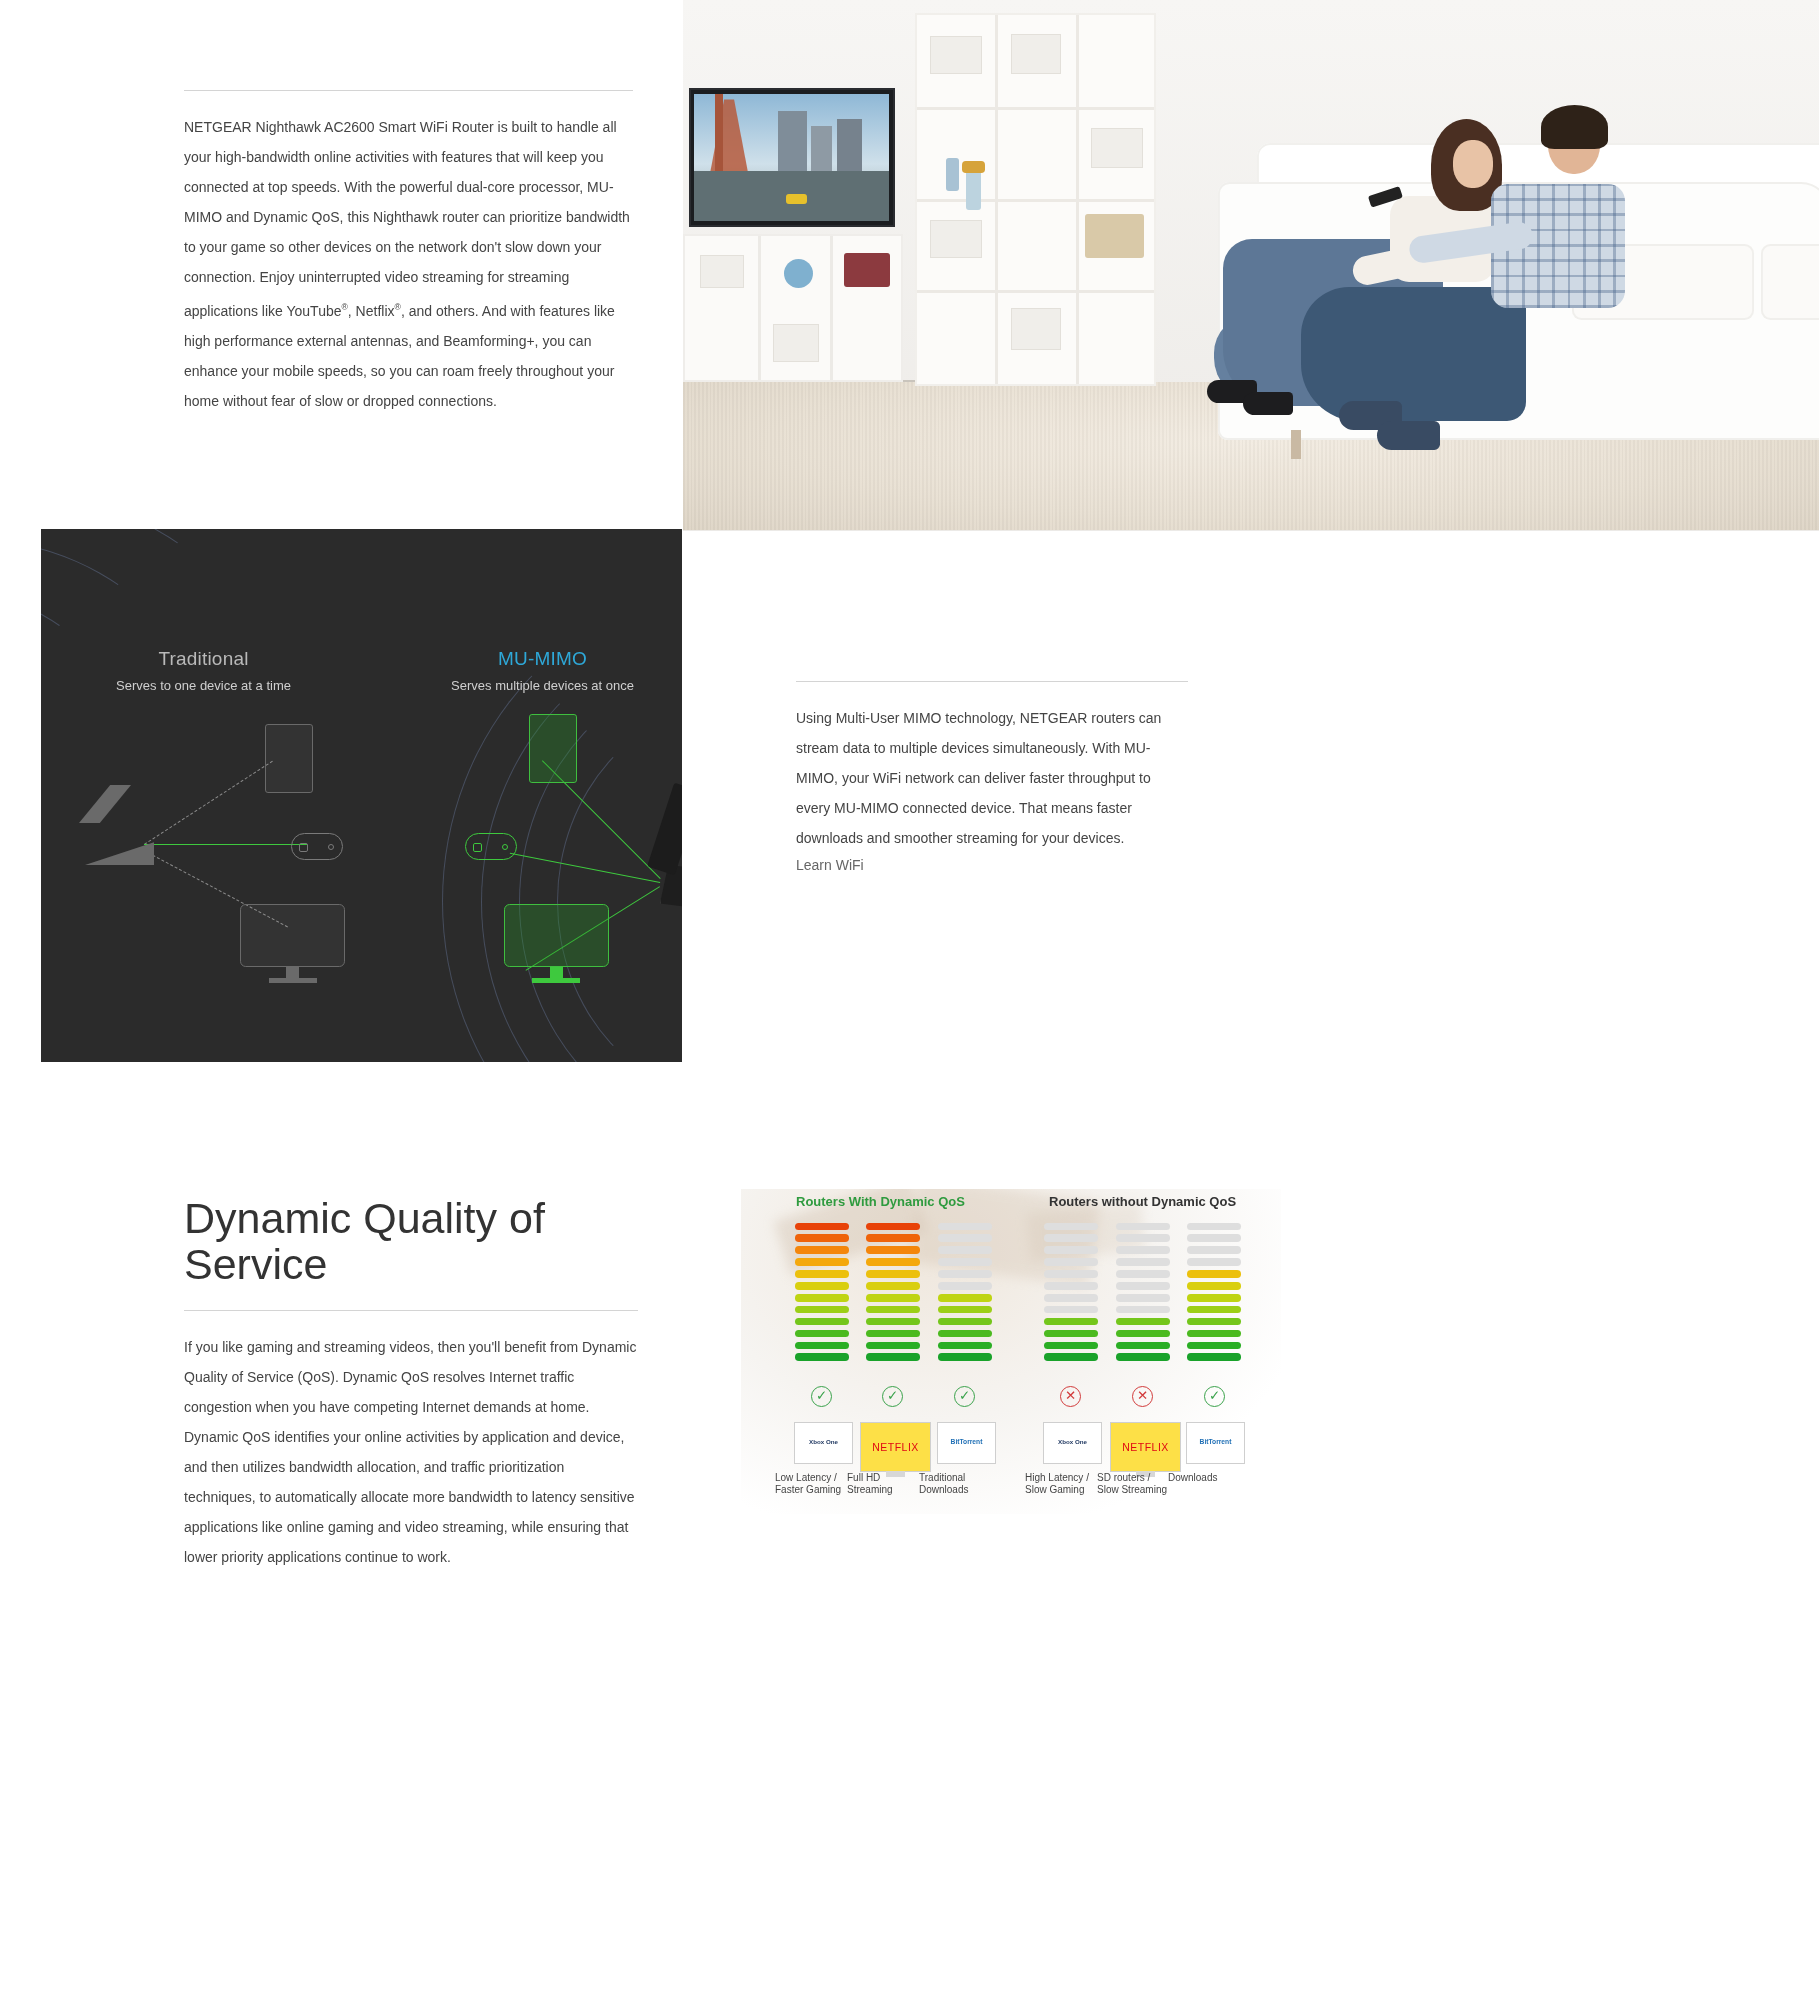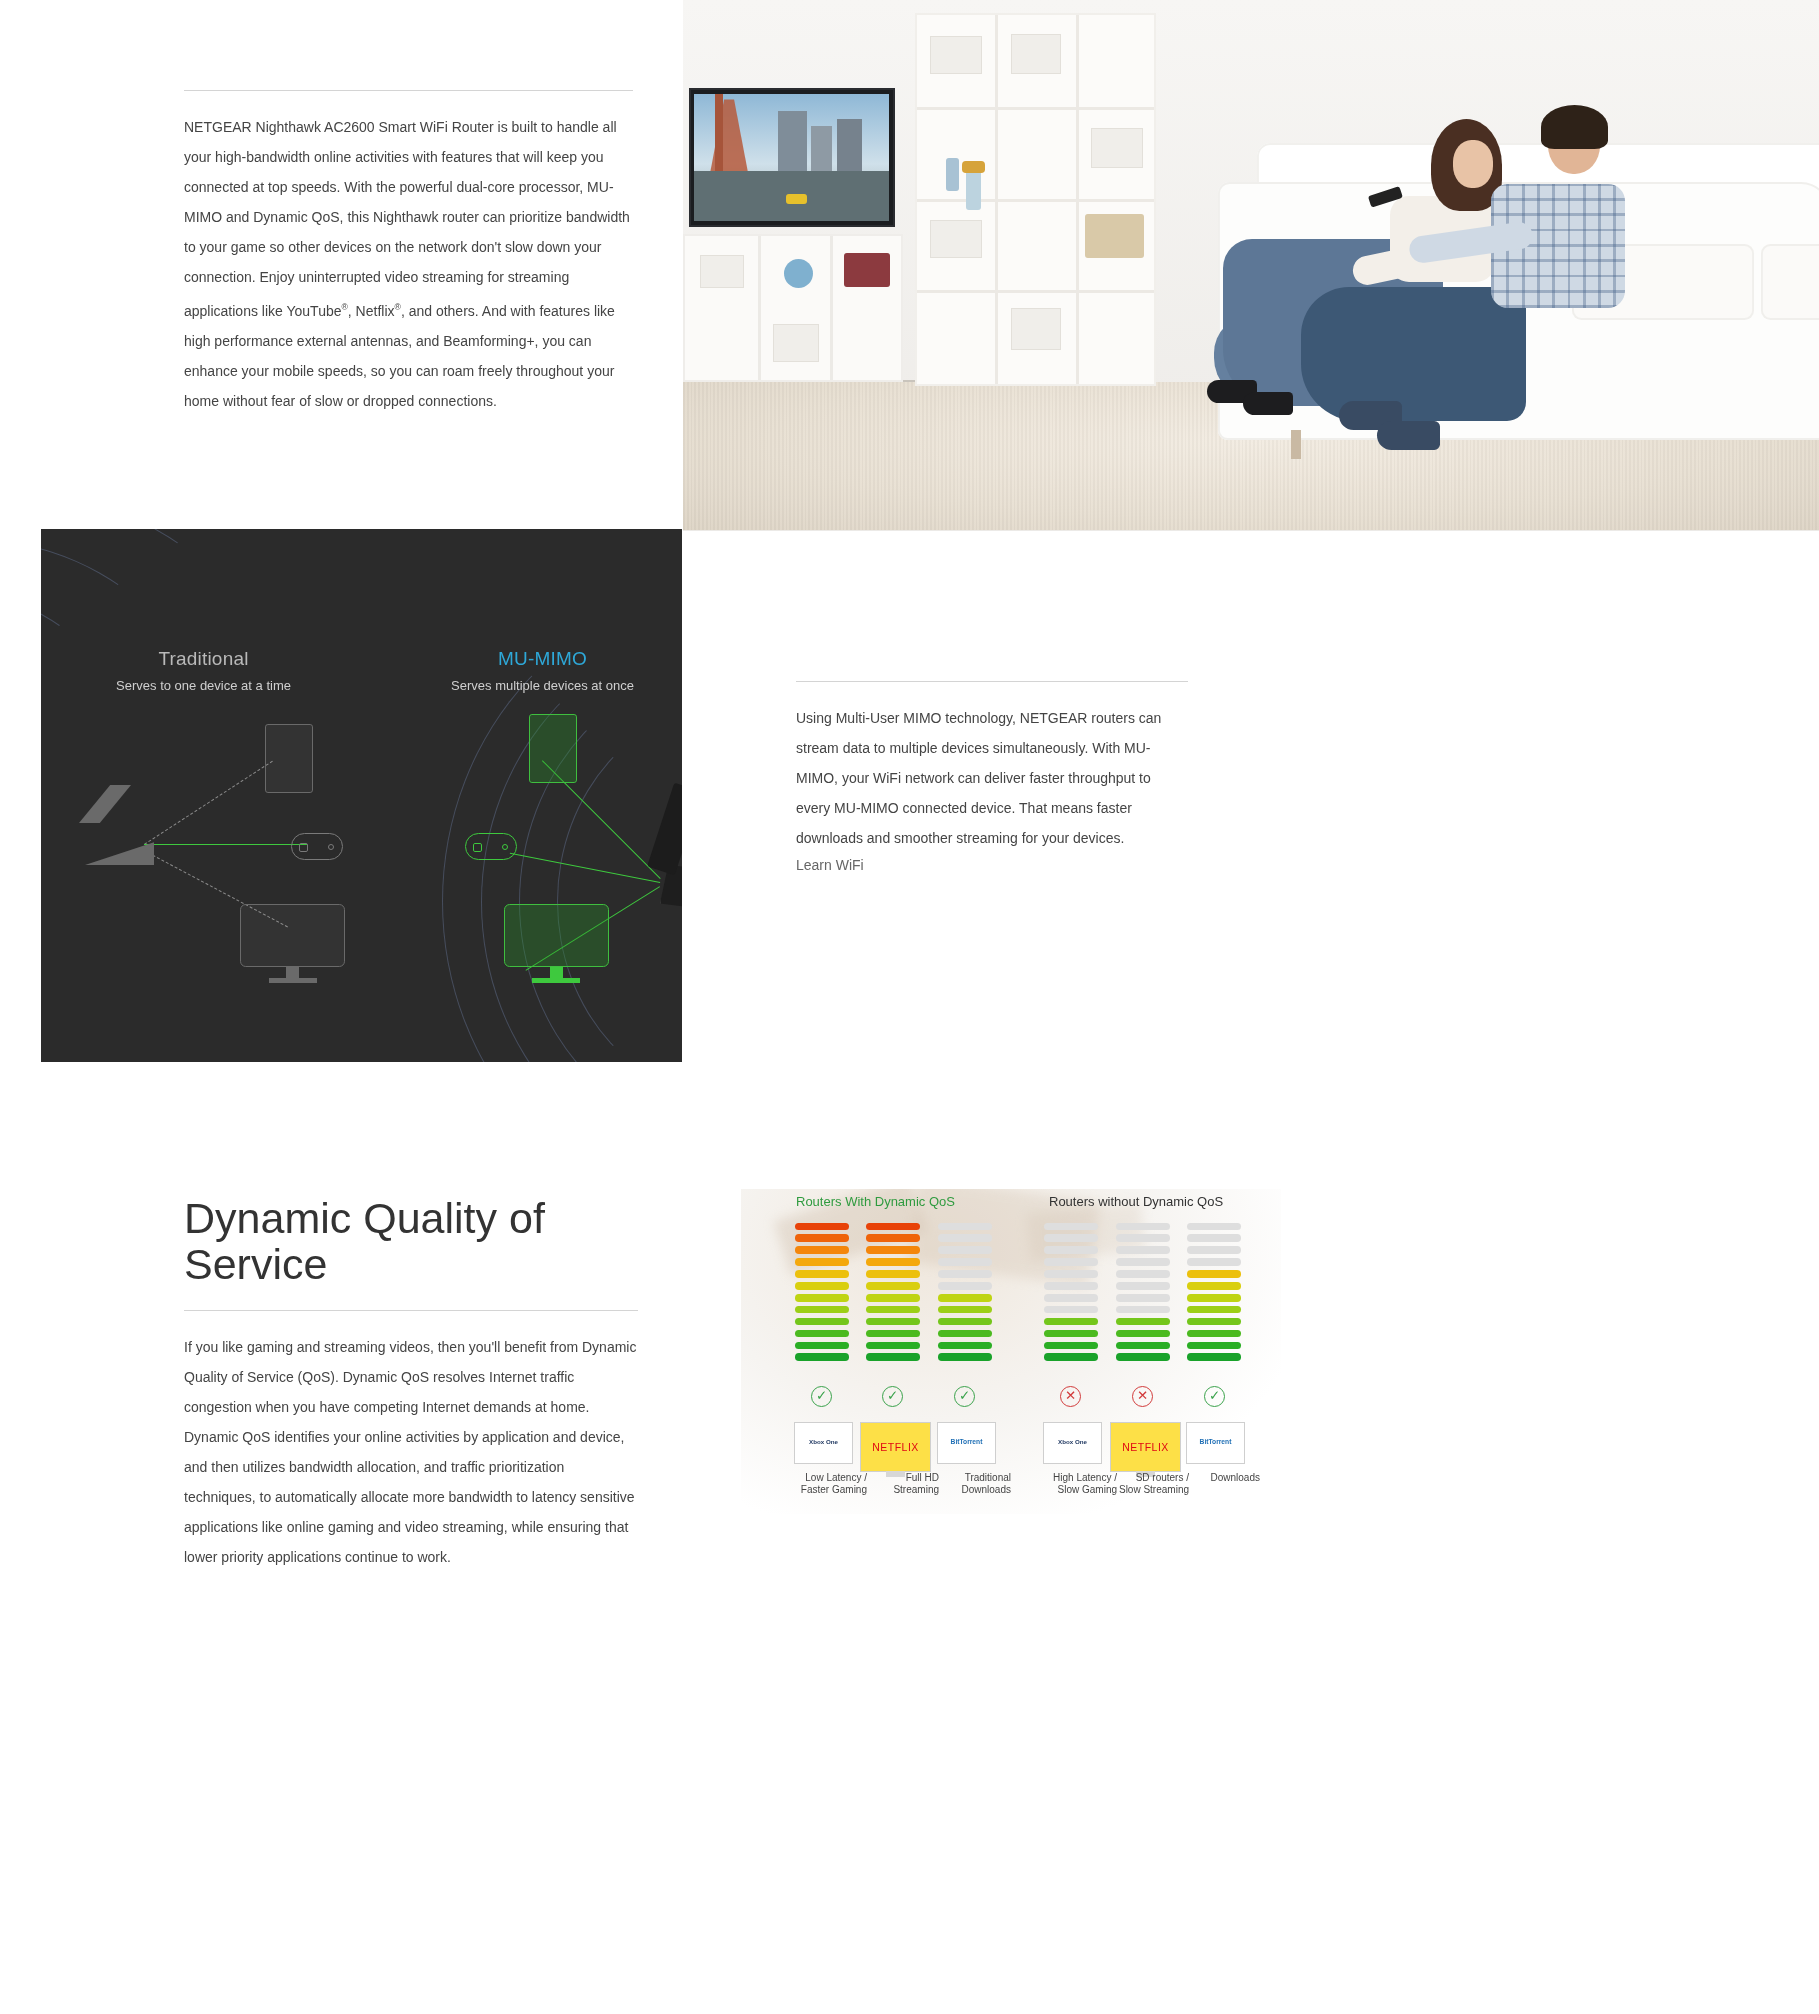--- a/index.html
+++ b/index.html
@@ -124,32 +124,32 @@
 
   
   .sec3 { position: absolute; left: 0; top: 1181px; width: 1819px; height: 834px; }
   .sec3-text { position: absolute; left: 184px; top: 14.3px; width: 454px; }
   h2.title3 { font-size: 43px; font-weight: 400; line-height: 46px; color: #333; margin: 0; }
 
   .qos-figure { position: absolute; left: 741px; top: 7.6px; width: 540px; height: 325px; }
   .qos-bg { position:absolute; inset:0; overflow:hidden;
     background: radial-gradient(ellipse at 35% 20%, #efe7dd 0%, #f6f4f1 45%, #ffffff 78%); }
   .qos-bg .smear { position:absolute; background:#cbb9a4; opacity:.35; filter: blur(5.7px); }
-  .qos-head { position: absolute; font-size: 13px; font-weight: normal; white-space: nowrap; }
+  .qos-head { position: absolute; font-size: 13px; font-weight: bold; white-space: nowrap; }
   .qos-head.with { left: 55px; top: 5.7px; color: #2f9b3f; }
   .qos-head.without { left: 308px; top: 5.7px; color: #333; }
   .bars { position: absolute; width: 54px; }
   .bar { height: 7.6px; border-radius: 3.8px; margin-bottom: 4.3px; }
   .statusicon { position: absolute; width: 21px; height: 21px; border-radius: 50%;
     border: 1.5px solid #3aa24b; color: #3aa24b; font-size: 13.4px; line-height: 18px; text-align: center; }
   .statusicon.bad { border-color: #d23b3b; color: #d23b3b; }
   .devcard { position: absolute; width: 59px; height: 42px; background: #fff; border: 1px solid #cfcfcf; }
   .devcard .inner { position: absolute; inset: 3.8px; display:flex; align-items:center; justify-content:center;
     font-size: 6.7px; font-weight: bold; text-align:center; line-height: 8.6px; }
-  .devcaption { position: absolute; width: 92px; text-align: right; font-size: 10px; line-height: 12.4px; color: #444; }
+  .devcaption { position: absolute; width: 92px; text-align: left; font-size: 10px; line-height: 12.4px; color: #444; }
   .monitor-shape { position:absolute; width:71px; height:50px; background:#fde047; border:1px solid #cfcfcf; }
   .monitor-shape:after { content:""; position:absolute; left:50%; bottom:-6.7px; margin-left:-9.6px; width:19px; height:6.7px; background:#d7d7d7;}
 </style>
 </head>
 <body>
 
 <div class="sec1">
 
   <div class="sec1-text">
     <div class="rule"></div>

